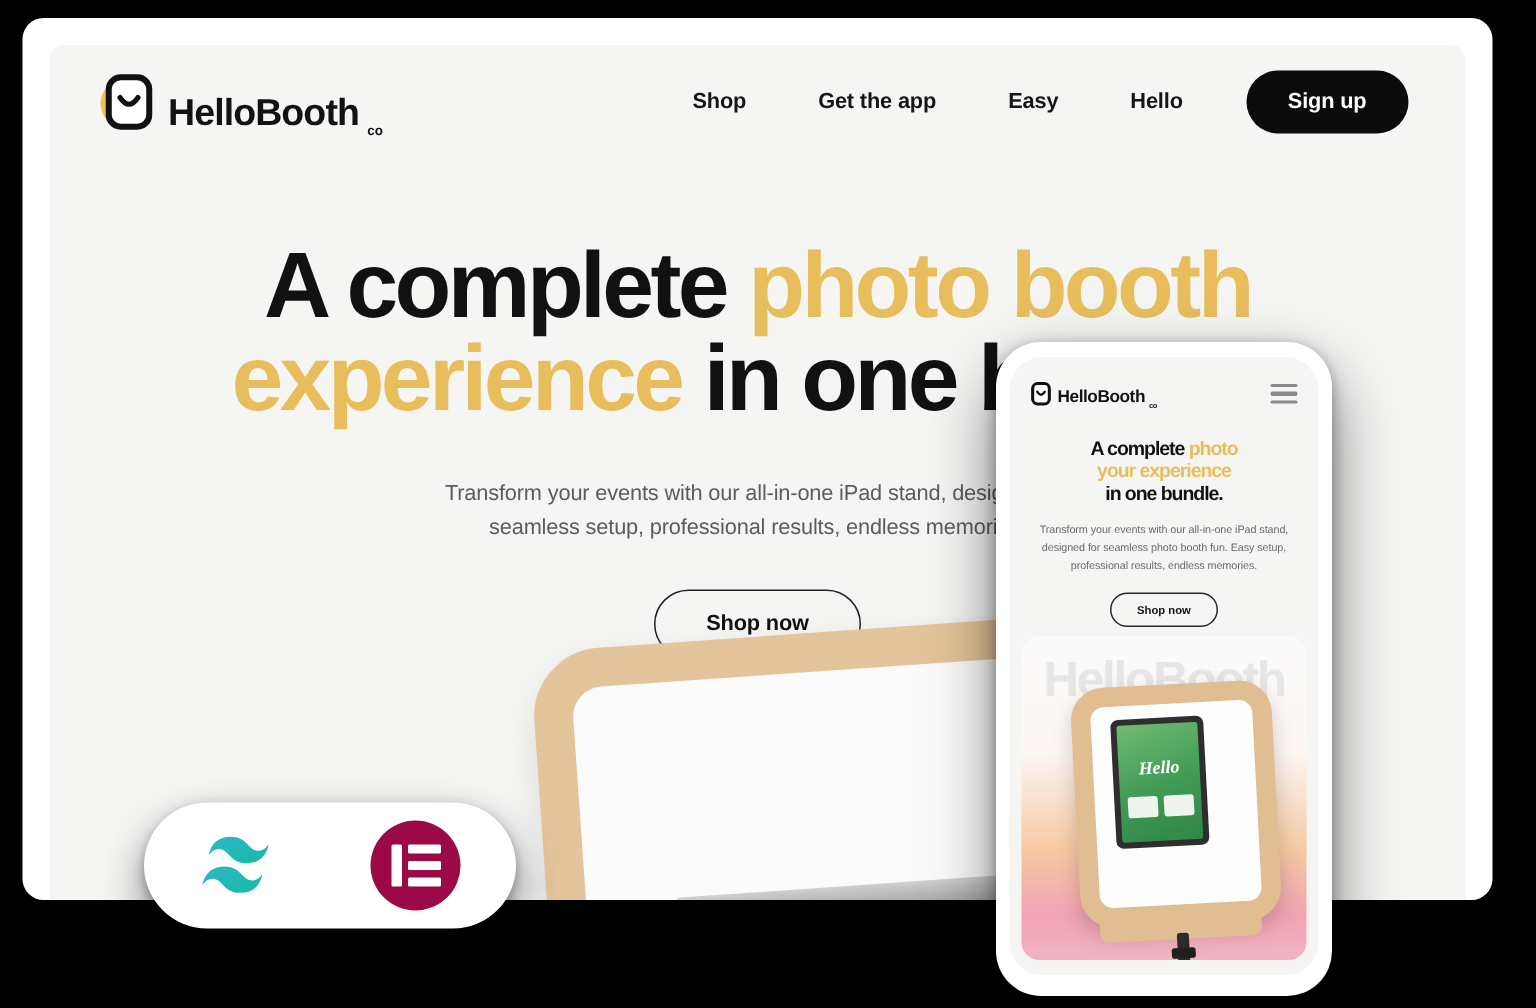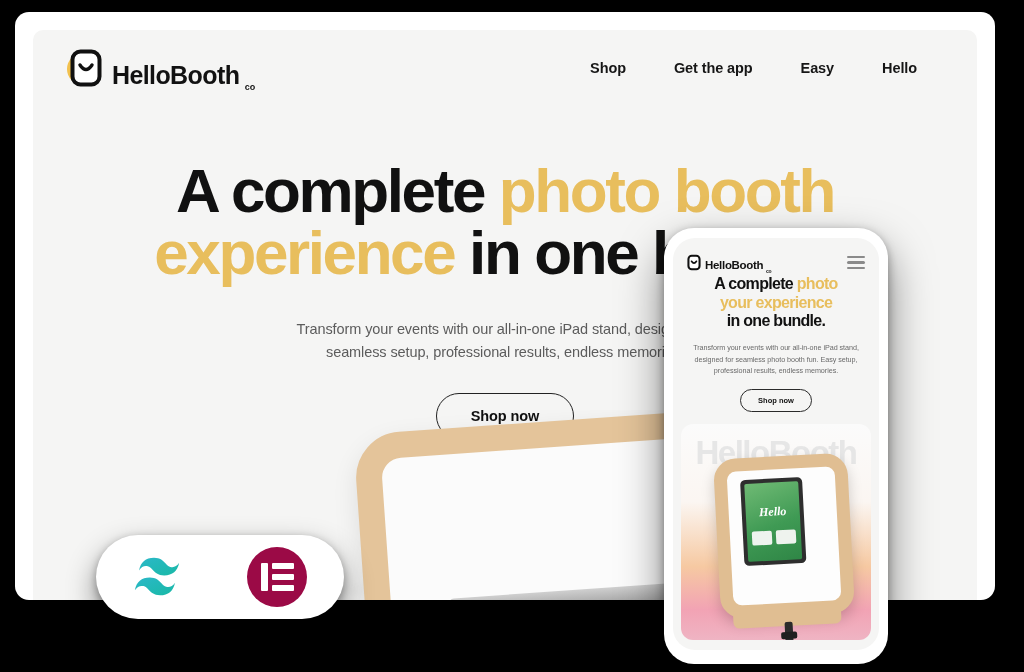--- a/index.html
+++ b/index.html
@@ -134,22 +134,22 @@
   .m-logo{ display:flex; align-items:flex-end; gap:4px; position:relative; }
   .m-logo-text{
     font-size:11.5px; font-weight:700; color:#121212; letter-spacing:-0.3px;
     line-height:1; position:relative; padding-right:8px;
   }
   .m-logo-co{ position:absolute; right:0; bottom:-3px; font-size:5px; font-weight:700; }
   .burger{ display:flex; flex-direction:column; gap:3px; cursor:pointer; }
   .burger span{ display:block; width:18px; height:2.2px; background:#8a8a8a; border-radius:2px; }
 
   .m-title{
-    margin-top:4px; padding:0 14px; text-align:center;
-    font-size:16px; line-height:1.16; font-weight:700; color:#111;
+    margin-top:20px; padding:0 14px; text-align:center;
+    font-size:13px; line-height:1.16; font-weight:700; color:#111;
     letter-spacing:-0.7px;
   }
   .m-sub{
     margin-top:11px; padding:0 14px; text-align:center;
     font-size:7.2px; line-height:1.65; color:#6a6a6a; letter-spacing:-0.05px;
   }
   .m-btn-wrap{ text-align:center; margin-top:12px; }
   .m-shop-btn{
     display:inline-block; border:1px solid #2a2a2a; background:transparent;
     color:#111; font-size:7.5px; font-weight:700;
@@ -229,20 +229,21 @@
             <span>HelloBooth</span>
             <span class="logo-co">co</span>
           </span>
         </div>
 
         <nav class="nav">
           <a class="nav-link">Shop</a>
           <a class="nav-link">Get the app</a>
           <a class="nav-link">Easy</a>
           <a class="nav-link">Hello</a>
+          <button class="signup-btn">Sign up</button>
         </nav>
       </header>
 
       <section class="hero">
         <h1 class="hero-title"><span>A complete </span><span class="hl">photo booth experience</span><span> in one bundle.</span></h1>
         <p class="hero-sub">Transform your events with our all-in-one iPad stand, designed for seamless setup, professional results, endless memories.</p>
         <button class="shop-btn">Shop now</button>
       </section>
 
       <div class="hero-photo">

